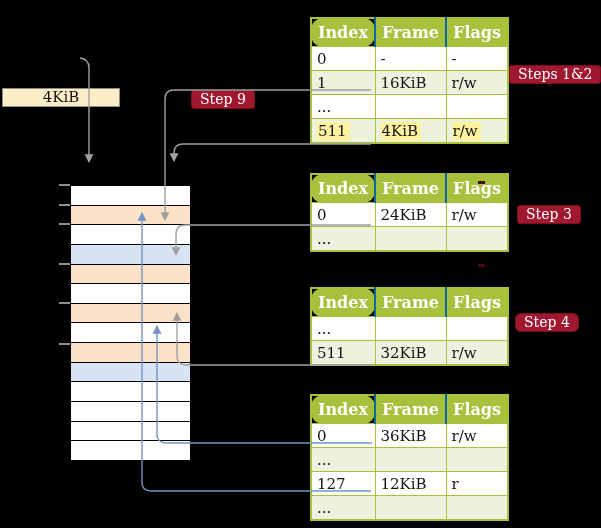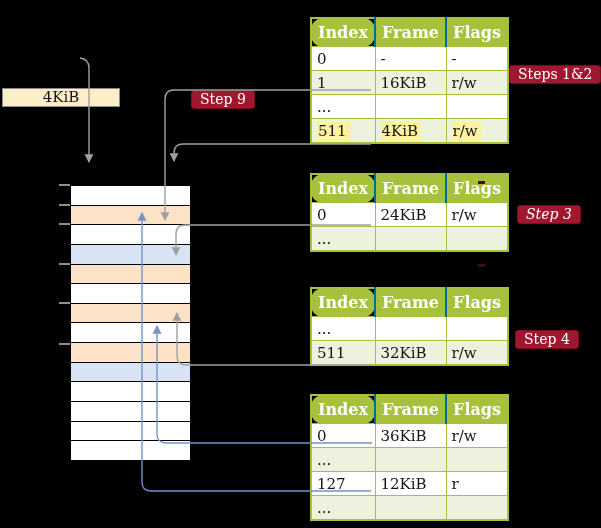--- a/index.html
+++ b/index.html
@@ -36,22 +36,22 @@
   .step-label{
     background:var(--label-red);
     border:1px solid var(--label-red-border);
     border-radius:3px;
     color:#fff;font-size:14px;line-height:16px;
     padding:0 8px 1px 8px;
     white-space:nowrap;
   }
   .step-0{left:191px;top:42px;}
   .step-12{left:509px;top:17px;}
-  .step-3{left:517px;top:157px;font-style:italic;}
-  .step-4{left:515px;top:282px;}
+  .step-3{left:517px;top:157px;}
+  .step-4{left:515px;top:265px;border-radius:6px;}
 
   
   .memory-stack{
     left:70px;top:137px;width:119px;height:274px;
     display:flex;flex-direction:column;
     border:1px solid #000;
   }
   .mem-row{flex:1;border-bottom:1px solid #000;background:#fff;}
   .mem-row:last-child{border-bottom:none;}
   .c-white{background:#FFFFFF;}

